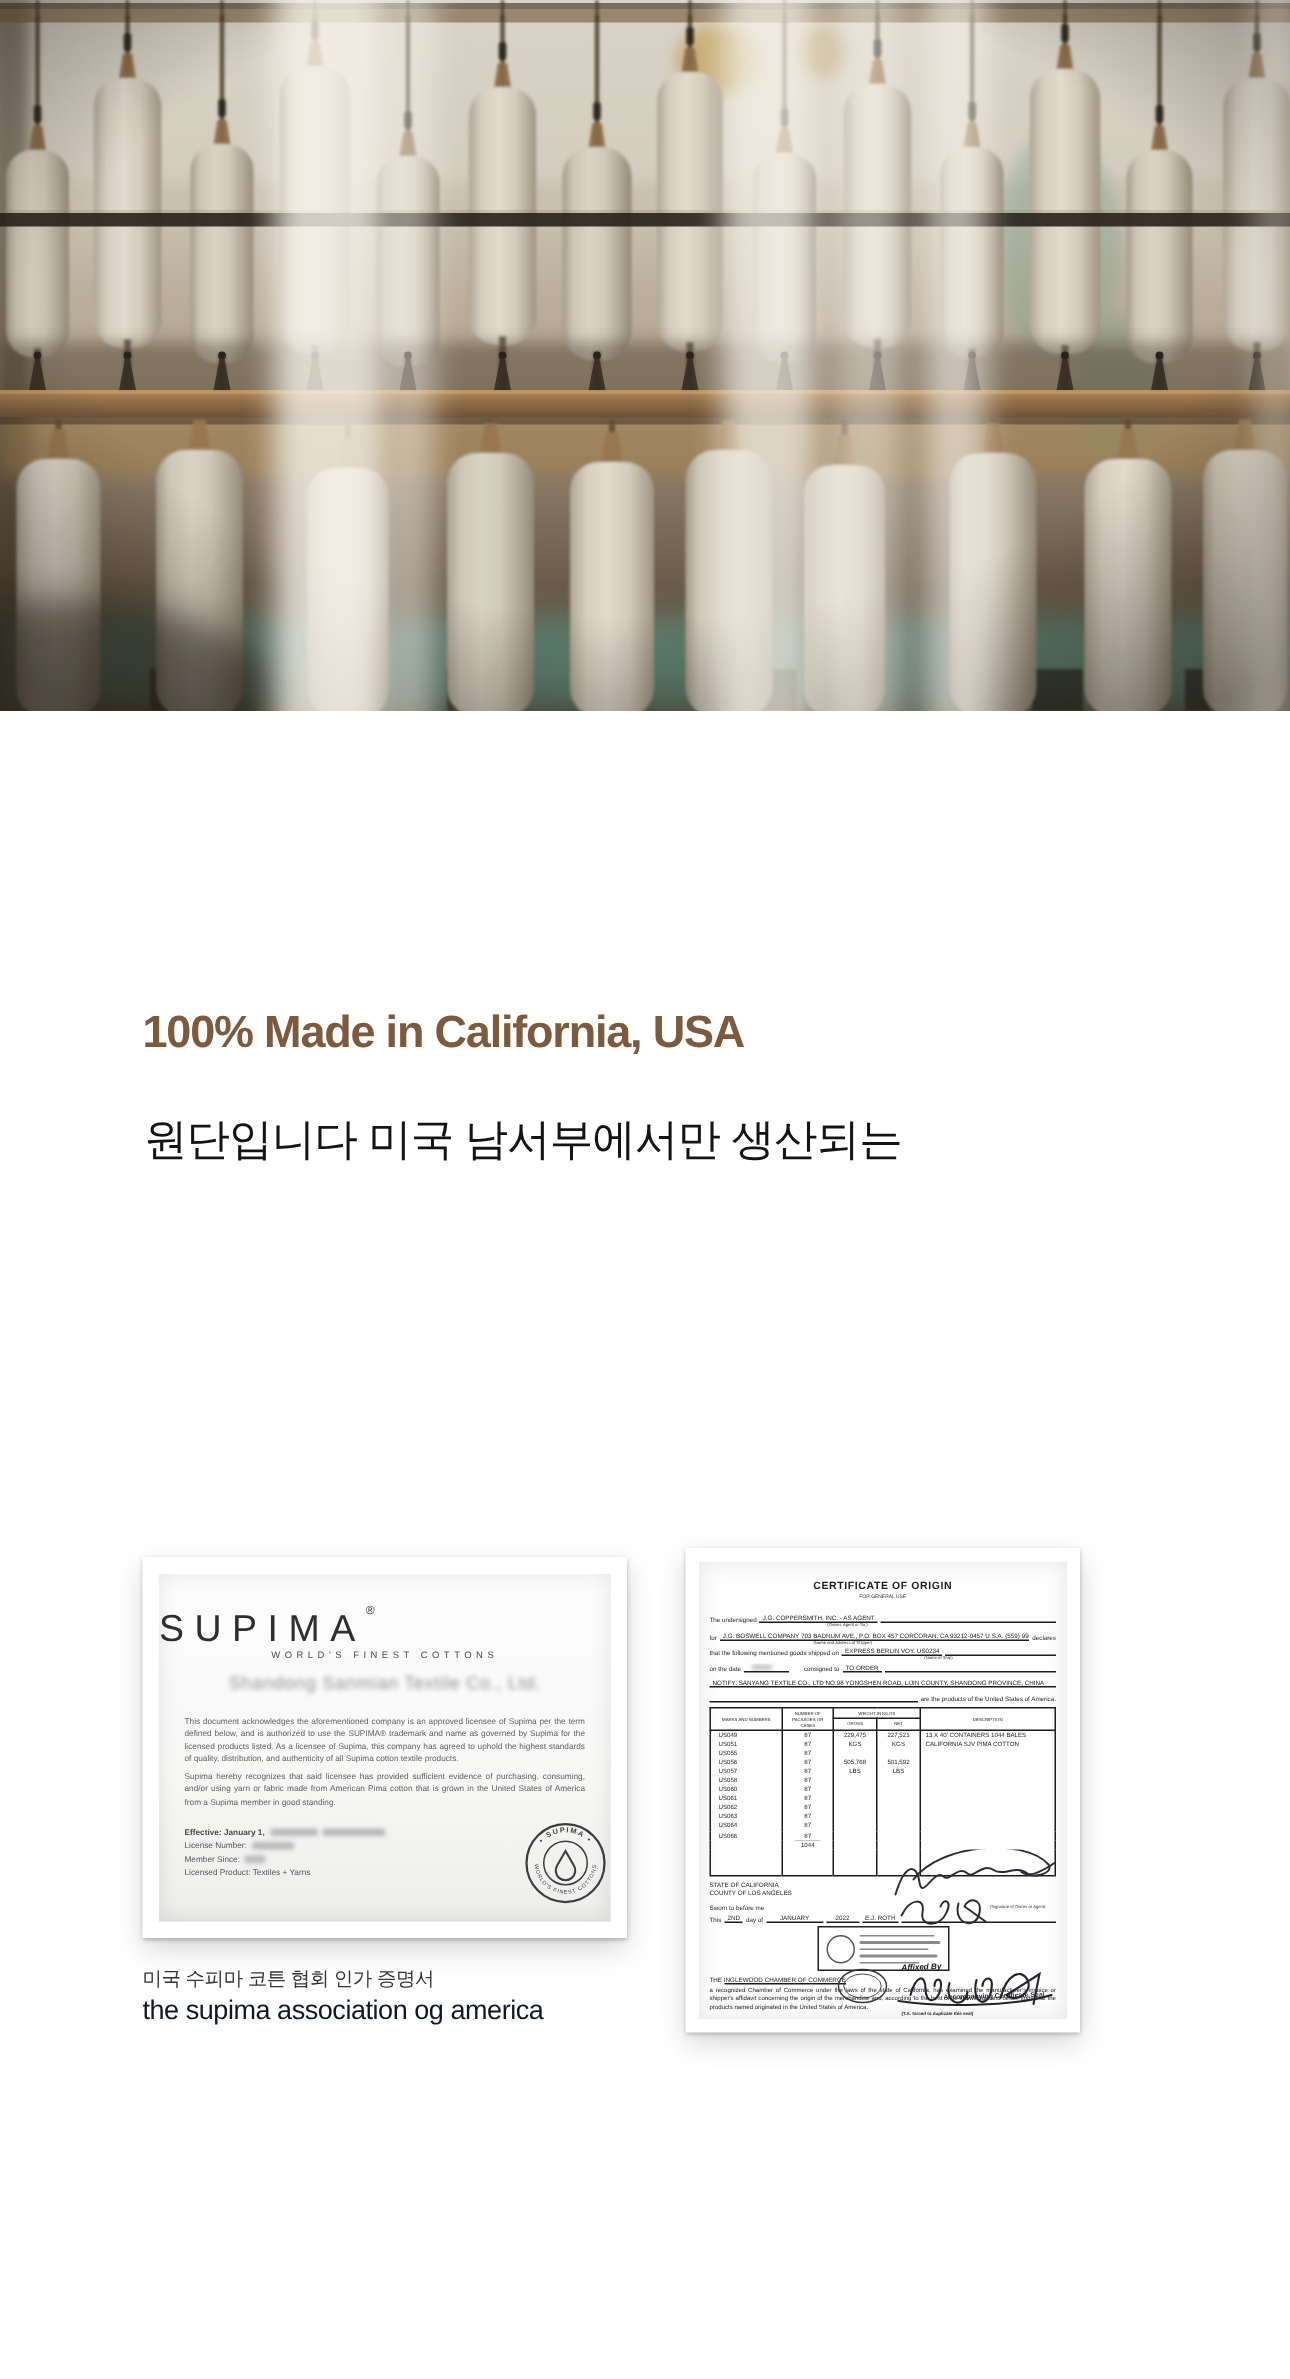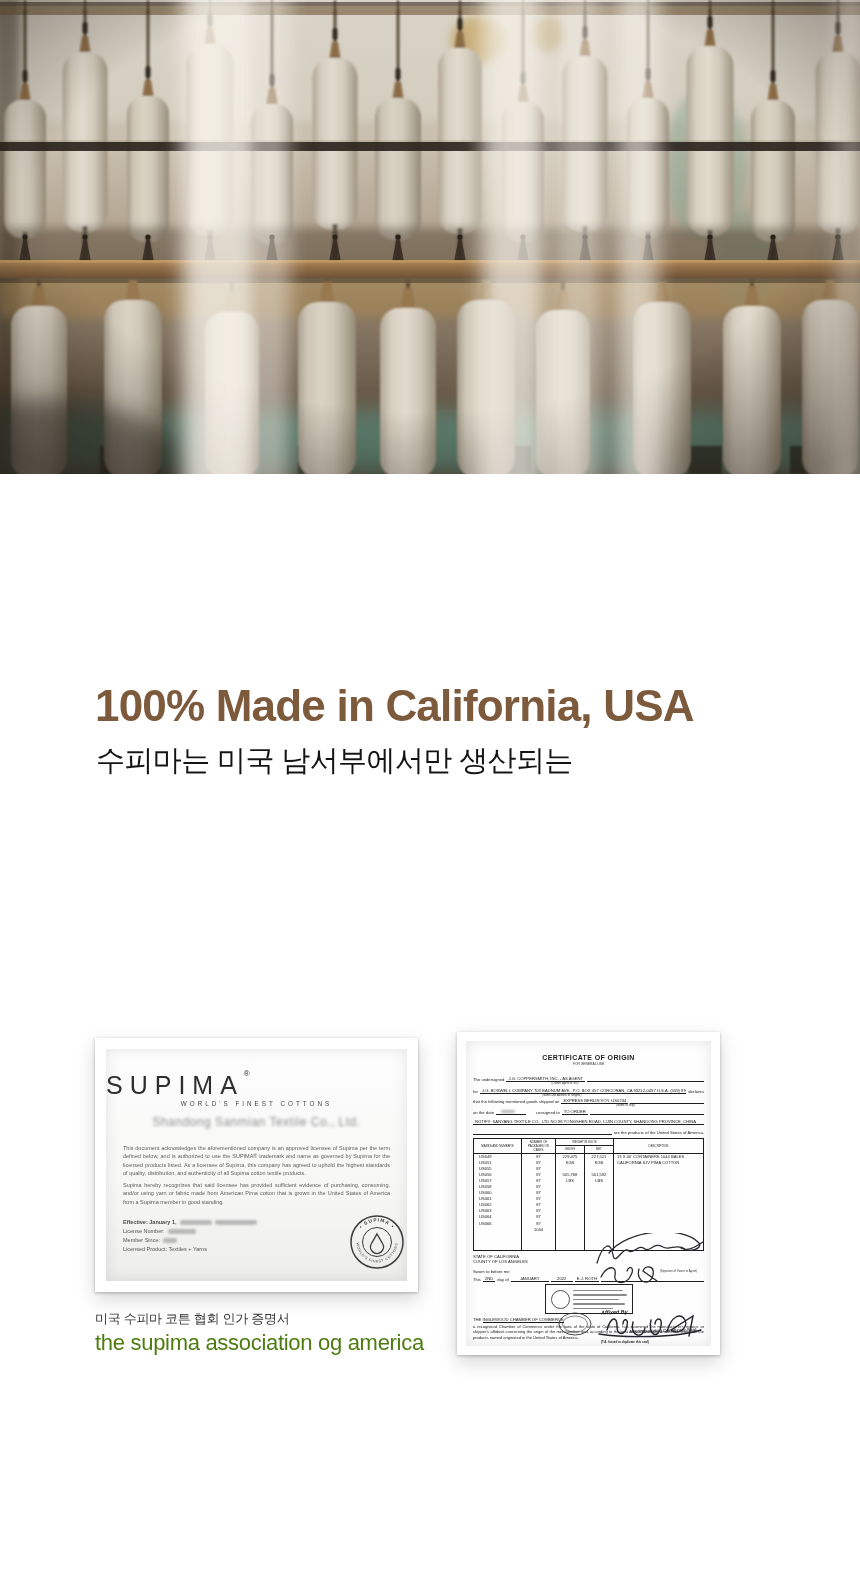--- a/index.html
+++ b/index.html
@@ -1,20 +1,20 @@
 <!DOCTYPE html>
 <html><head>
 <meta charset="utf-8">
 <style>
   html,body{margin:0;padding:0;background:#fff;}
   body{width:860px;height:1586px;position:relative;font-family:"Liberation Sans",sans-serif;overflow:hidden;}
   .hero{position:absolute;left:0;top:0;width:860px;height:474px;margin:0;overflow:hidden;}
   .hero svg{display:block;width:860px;height:474px;}
 
-  .page-heading{position:absolute;left:95px;top:652px;font-size:44px;font-weight:700;
+  .page-heading{position:absolute;left:95px;top:652px;font-size:30px;font-weight:700;
     color:#7d5a3c;letter-spacing:-0.8px;text-align:right;}
   .intro-body{position:absolute;left:96px;top:735px;font-size:29px;line-height:50px;
     color:#141414;letter-spacing:-0.6px;font-weight:400;}
 
   
   .frame{position:absolute;background:#fff;
     box-shadow:0 1px 3px rgba(0,0,0,.25),0 7px 18px rgba(0,0,0,.17);}
   .frame .paper{position:absolute;background:linear-gradient(180deg,#fdfdfd 0%,#f7f7f6 60%,#ededec 100%);
     box-shadow:inset 0 0 14px rgba(0,0,0,.10);}
   .supima-frame{left:95px;top:1038px;width:323px;height:254px;}
@@ -68,21 +68,21 @@
     transform:rotate(-1.5deg);opacity:.88;}
   .o-sign-main{position:absolute;right:2px;top:192px;width:122px;height:54px;}
   .o-sign-sub{position:absolute;right:14px;top:228px;font-size:2.8px;color:#333;}
   .o-cluster{position:absolute;right:4px;bottom:2px;width:152px;height:38px;}
   .o-affixed{position:absolute;left:46px;top:3px;font-size:5.4px;font-weight:700;font-style:italic;
     color:#151515;transform:rotate(-2deg);}
   .o-cluster svg{position:absolute;left:0;top:0;}
   .o-seal-note{position:absolute;left:46px;bottom:0;font-size:3px;font-weight:700;color:#222;}
 
   .cap-ko{position:absolute;left:95px;top:1310px;font-size:13px;color:#333;letter-spacing:-0.3px;}
-  .cap-en{position:absolute;left:95px;top:1330px;font-size:22px;color:#4d7c0f;letter-spacing:-0.3px;}
+  .cap-en{position:absolute;left:95px;top:1330px;font-size:18px;color:#0f172a;letter-spacing:-0.3px;}
 </style>
 </head>
 <body>
 
 <figure class="hero" aria-label="Rows of cream cotton yarn spools on vintage spinning frames in a textile mill">
   <svg id="hero-svg" viewBox="0 0 860 474" preserveAspectRatio="none">
     <defs>
       <linearGradient id="bgG" x1="0" y1="0" x2="0" y2="1">
         <stop offset="0" stop-color="#dcd7ce"></stop>
           <stop offset=".30" stop-color="#cec5b6"></stop>
@@ -307,21 +307,21 @@
         <rect x="482" y="-20" width="62" height="520" fill="#f7f3ea" opacity="0.72" filter="url(#xlBlur)"></rect>
         <rect x="554" y="-20" width="48" height="520" fill="#f7f3ea" opacity="0.5" filter="url(#xlBlur)"></rect>
         <rect x="616" y="-20" width="42" height="520" fill="#f7f3ea" opacity="0.62" filter="url(#xlBlur)"></rect>
         <rect x="836" y="-20" width="30" height="520" fill="#f7f3ea" opacity="0.35" filter="url(#xlBlur)"></rect>
       </g>
   </svg>
 </figure>
 
 <h1 class="page-heading">100% Made in California, USA</h1>
 <div class="intro-body">
-  <div>수피마는 미국 남서부에서만 생산되는</div>
+  <div>원단입니다 미국 남서부에서만 생산되는</div>
 </div>
 
 <div class="frame supima-frame">
   <div class="paper">
     <div class="s-logo"><span>SUPIMA</span><sup>®</sup></div>
     <div class="s-tag">WORLD'S FINEST COTTONS</div>
     <div class="s-company">Shandong Sanmian Textile Co., Ltd.</div>
     <div class="s-para" style="top:95px;">This document acknowledges the aforementioned company is an approved licensee of Supima per the term defined below, and is authorized to use the SUPIMA® trademark and name as governed by Supima for the licensed products listed. As a licensee of Supima, this company has agreed to uphold the highest standards of quality, distribution, and authenticity of all Supima cotton textile products.</div>
     <div class="s-para" style="top:132px;">Supima hereby recognizes that said licensee has provided sufficient evidence of purchasing, consuming, and/or using yarn or fabric made from American Pima cotton that is grown in the United States of America from a Supima member in good standing.</div>
     <div class="s-footer">

